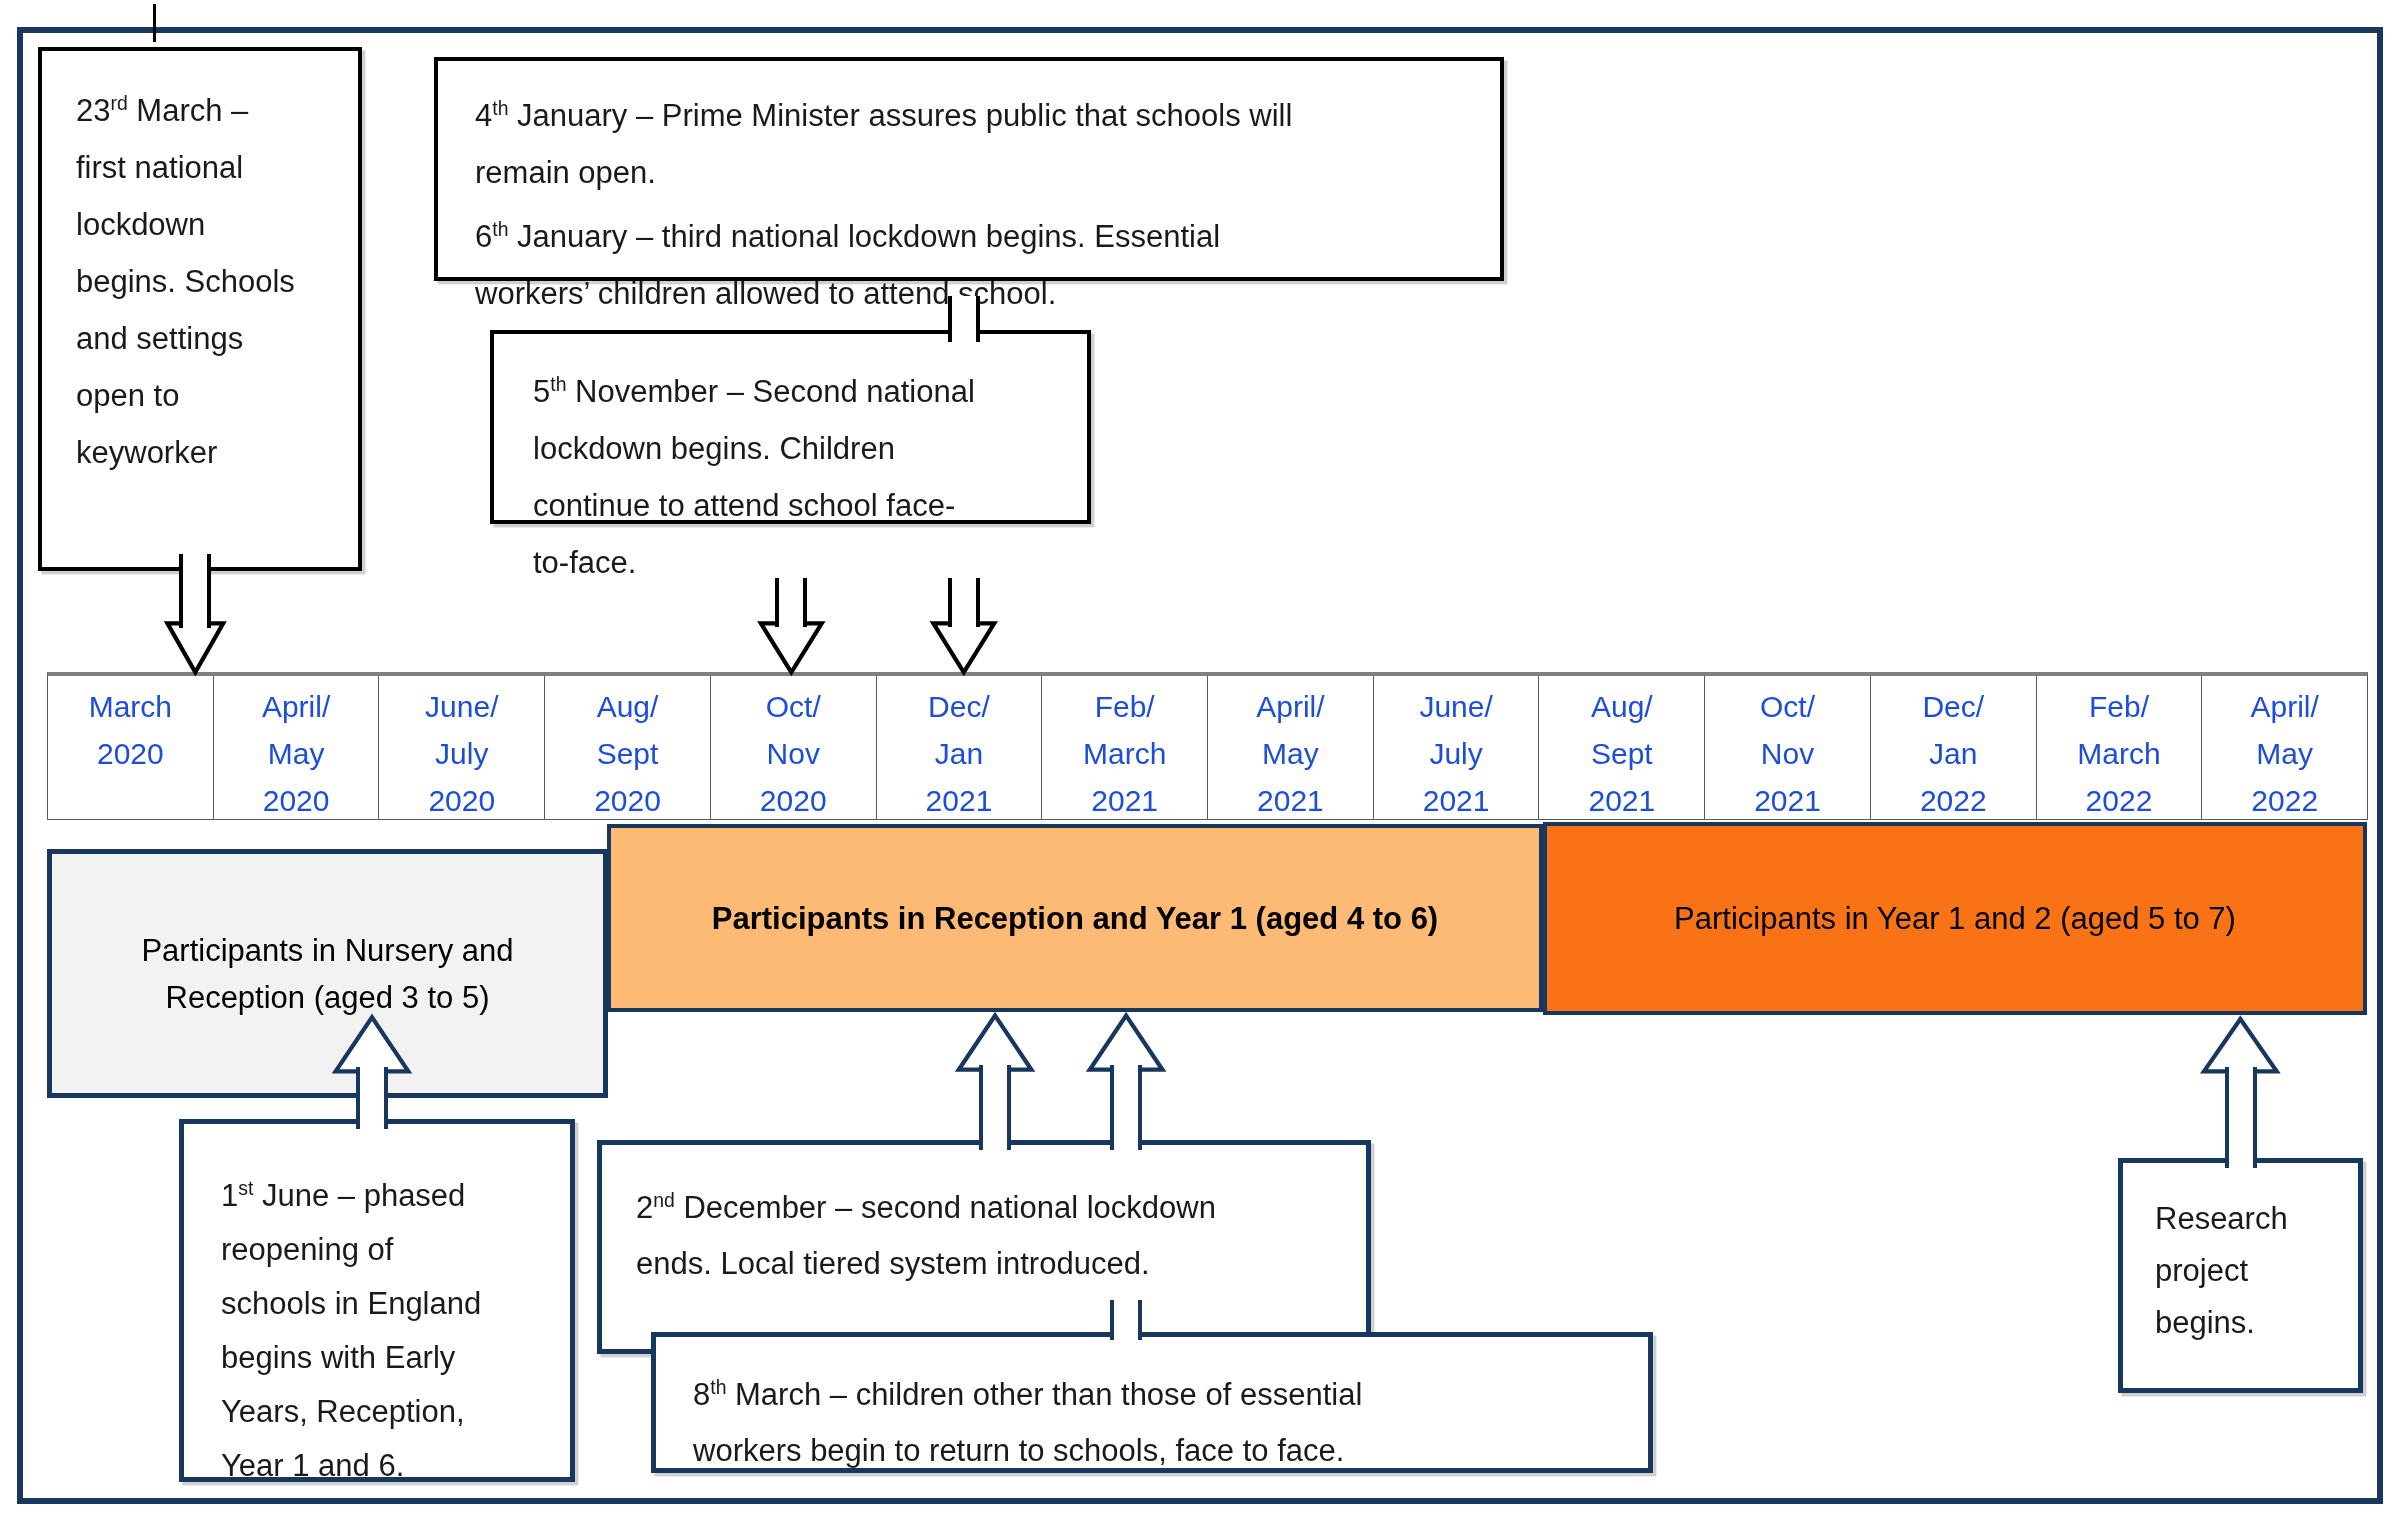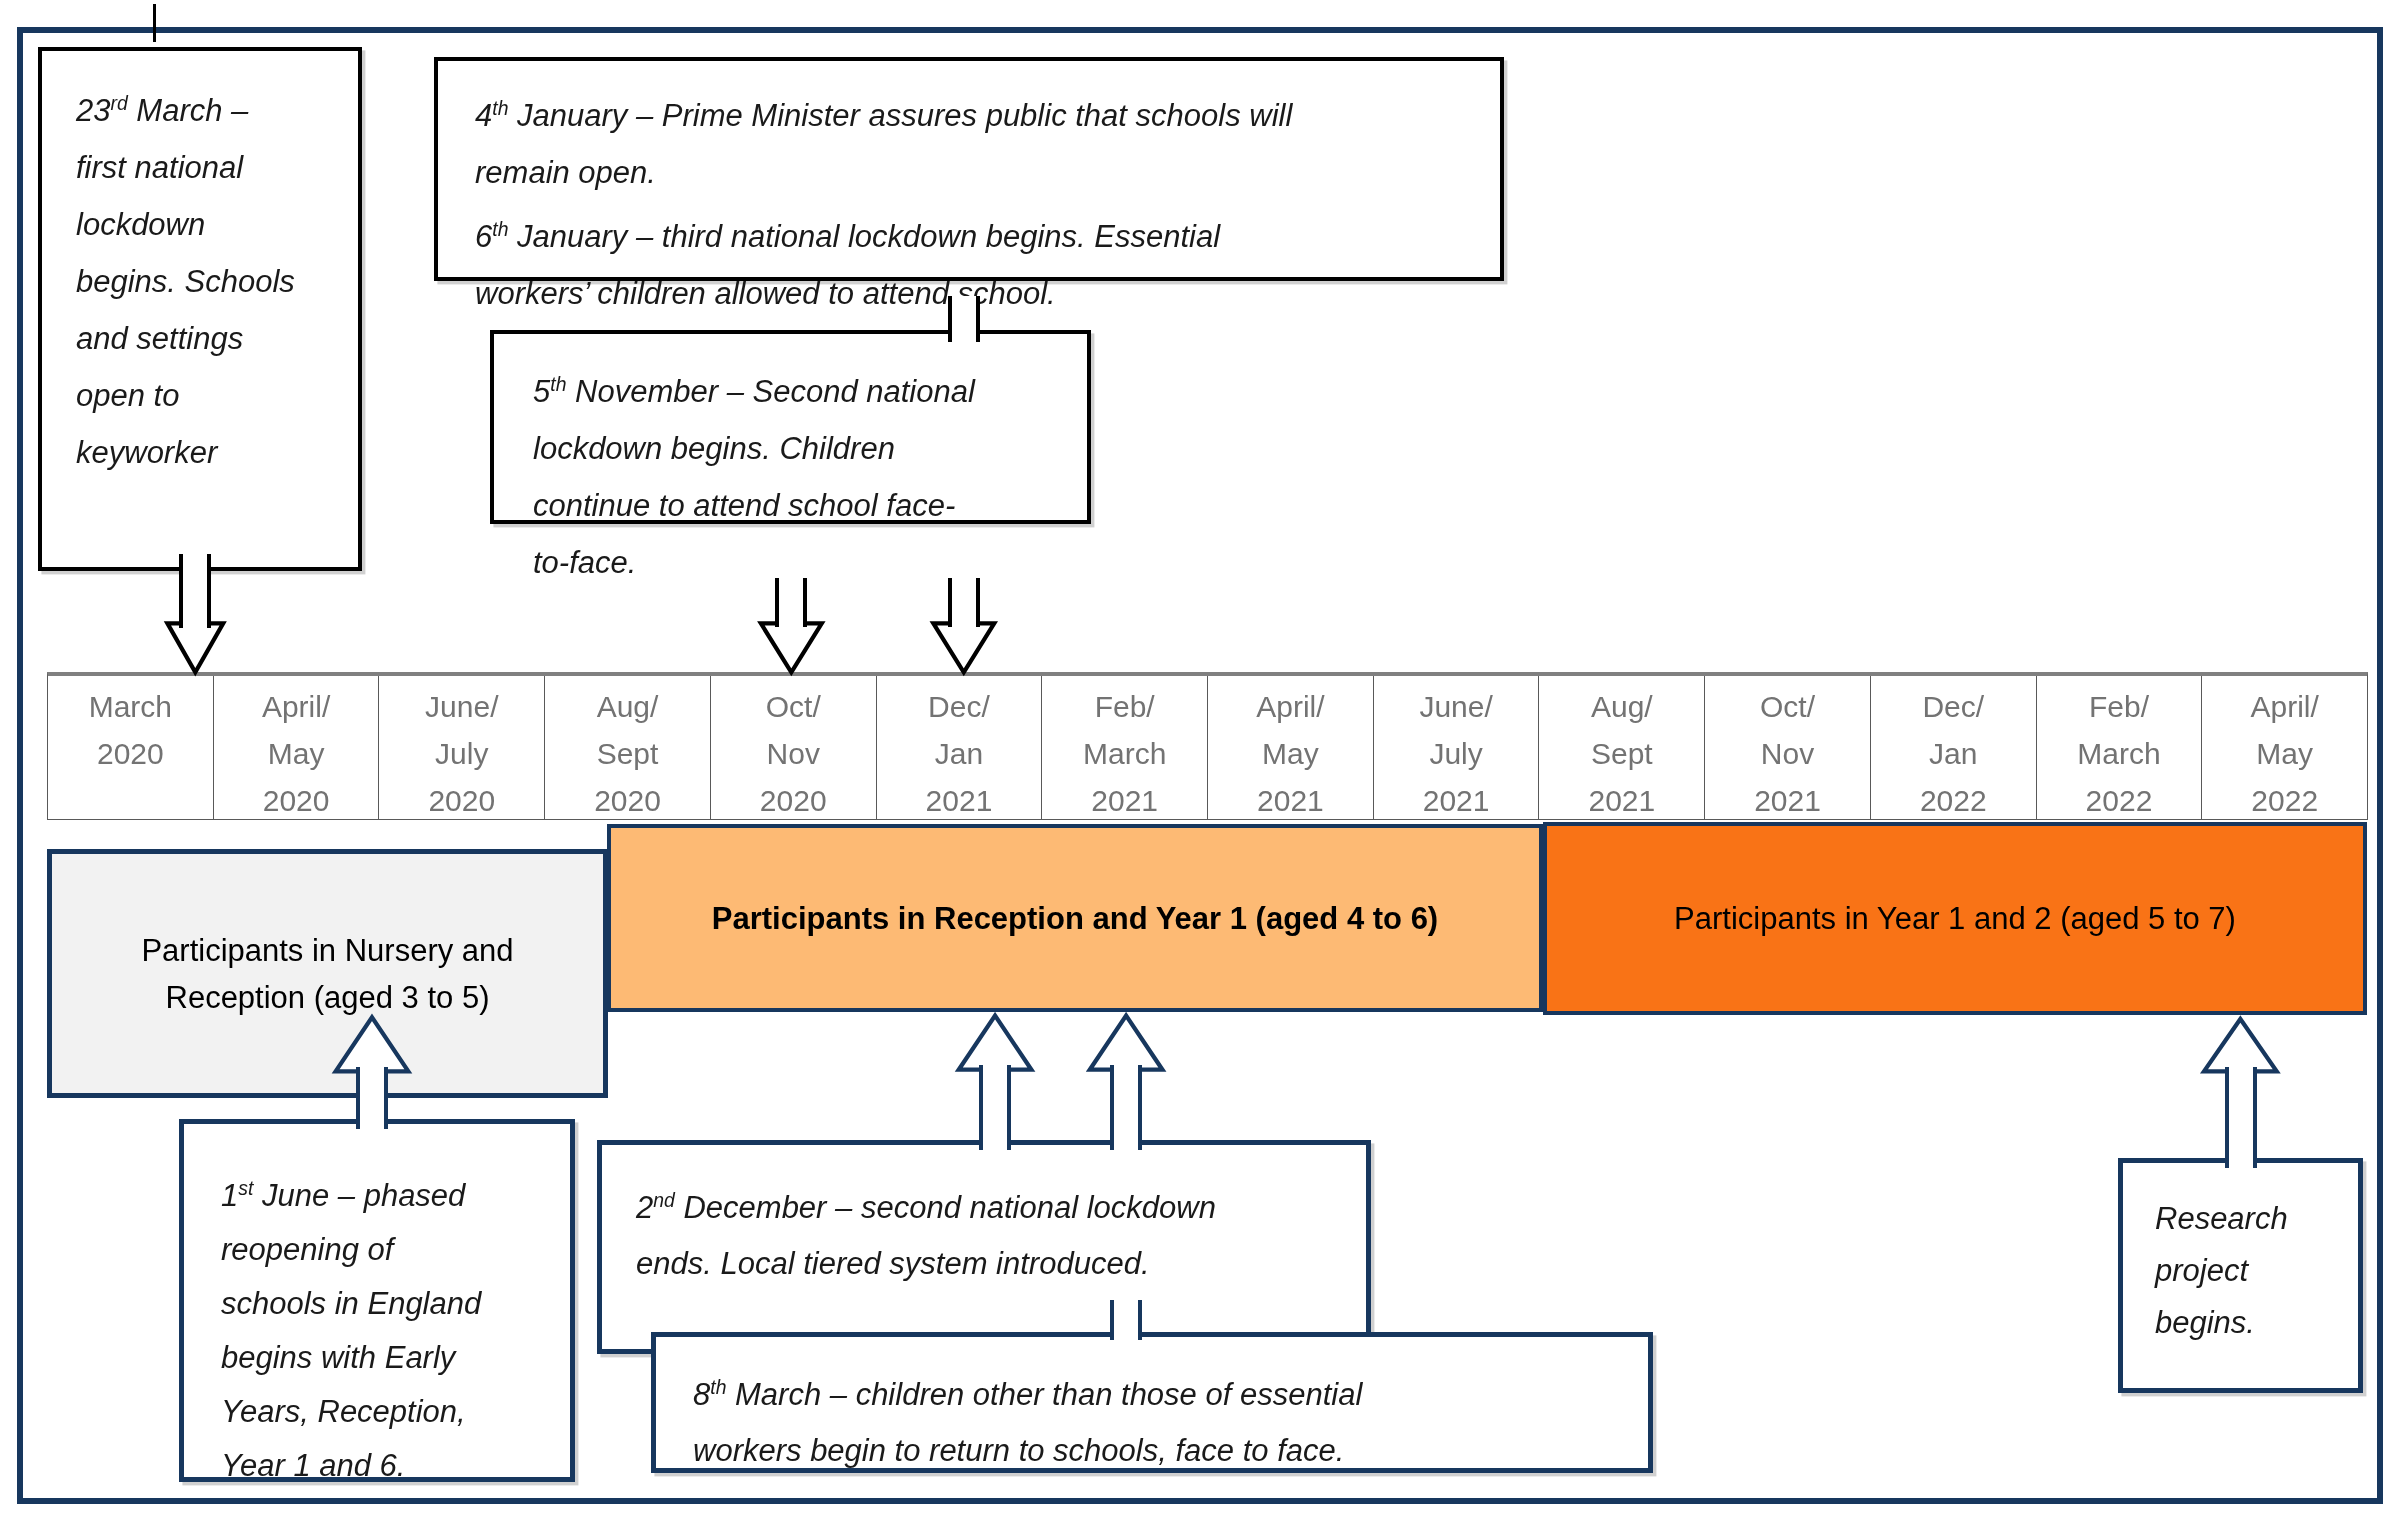--- a/index.html
+++ b/index.html
@@ -3,35 +3,35 @@
 <meta charset="utf-8">
 <style>
   html,body{margin:0;padding:0;background:#fff;}
   body{width:2401px;height:1529px;position:relative;font-family:"Liberation Sans",sans-serif;color:#1a1a1a;}
   .abs{position:absolute;box-sizing:border-box;}
   
   #frame{left:17px;top:27px;width:2366px;height:1477px;border:6px solid #17375e;background:#fff;z-index:0;}
   #tick{left:153px;top:4.2px;width:3.4px;height:38px;background:#000;z-index:5;}
   
   .callout{background:#fff;z-index:2;font-size:31px;box-shadow:3.4px 3.4px 0 rgba(150,150,150,0.45);}
-  .callout .line{white-space:nowrap;font-style:italic;}
+  .callout .line{white-space:nowrap;}
   .callout sup{font-size:19.4px;}
   .top-box{border:4.2px solid #000;}
   .bot-box{border:5px solid #17375e;}
   #boxA{left:38px;top:47px;width:324px;height:524px;padding:24px 8.5px 0 34px;line-height:57px;}
   #boxB{left:434px;top:57px;width:1070px;height:224px;padding:18.6px 17px 0 37px;line-height:57px;}
   #boxC{left:490px;top:330px;width:601px;height:194px;padding:22px 8.5px 0 39px;line-height:57px;}
   #boxD{left:179px;top:1119px;width:396px;height:363px;padding:37px 8.5px 0 37px;line-height:54px;}
   #boxE{left:597px;top:1140px;width:774px;height:214px;padding:27px 8.5px 0 34px;line-height:56px;}
   #boxF{left:651px;top:1332px;width:1002px;height:141px;padding:22px 8.5px 0 37px;line-height:56px;}
   #boxG{left:2118px;top:1158px;width:245px;height:235px;padding:30px 5px 0 32px;line-height:52px;}
   
   #monthrow{left:47px;top:672px;width:2321px;height:148px;display:flex;background:#fff;
             border-top:4.2px solid #808080;border-left:1.7px solid #595959;border-right:1.7px solid #595959;border-bottom:1.7px solid #595959;z-index:1;}
-  .tcell{flex:1 1 0;border-left:1.7px solid #595959;text-align:center;padding-top:6.8px;font-size:30px;line-height:47px;color:#737373;}
+  .tcell{flex:1 1 0;border-left:1.7px solid #595959;text-align:center;padding-top:6.8px;font-size:30px;line-height:47px;color:#1d4ed8;}
   .tcell:first-child{border-left:none;}
   
   .band{display:flex;align-items:center;justify-content:center;text-align:center;font-size:31px;line-height:47px;color:#000;z-index:2;}
   #band1{left:47px;top:817px;width:561px;height:249px;border:5px solid #17375e;margin-top:32px;}
   #band2{left:607px;top:824px;width:936px;height:188px;border:4.2px solid #17375e;}
   #band3{left:1543px;top:822px;width:824px;height:193px;border:4.2px solid #17375e;}
   .band .band-label{padding:0 22px;}
   
   #arrowheads{left:0;top:0;width:2401px;height:1529px;z-index:3;pointer-events:none;}
   .stem{background:#fff;z-index:4;border-left:4.2px solid #000;border-right:4.2px solid #000;}

